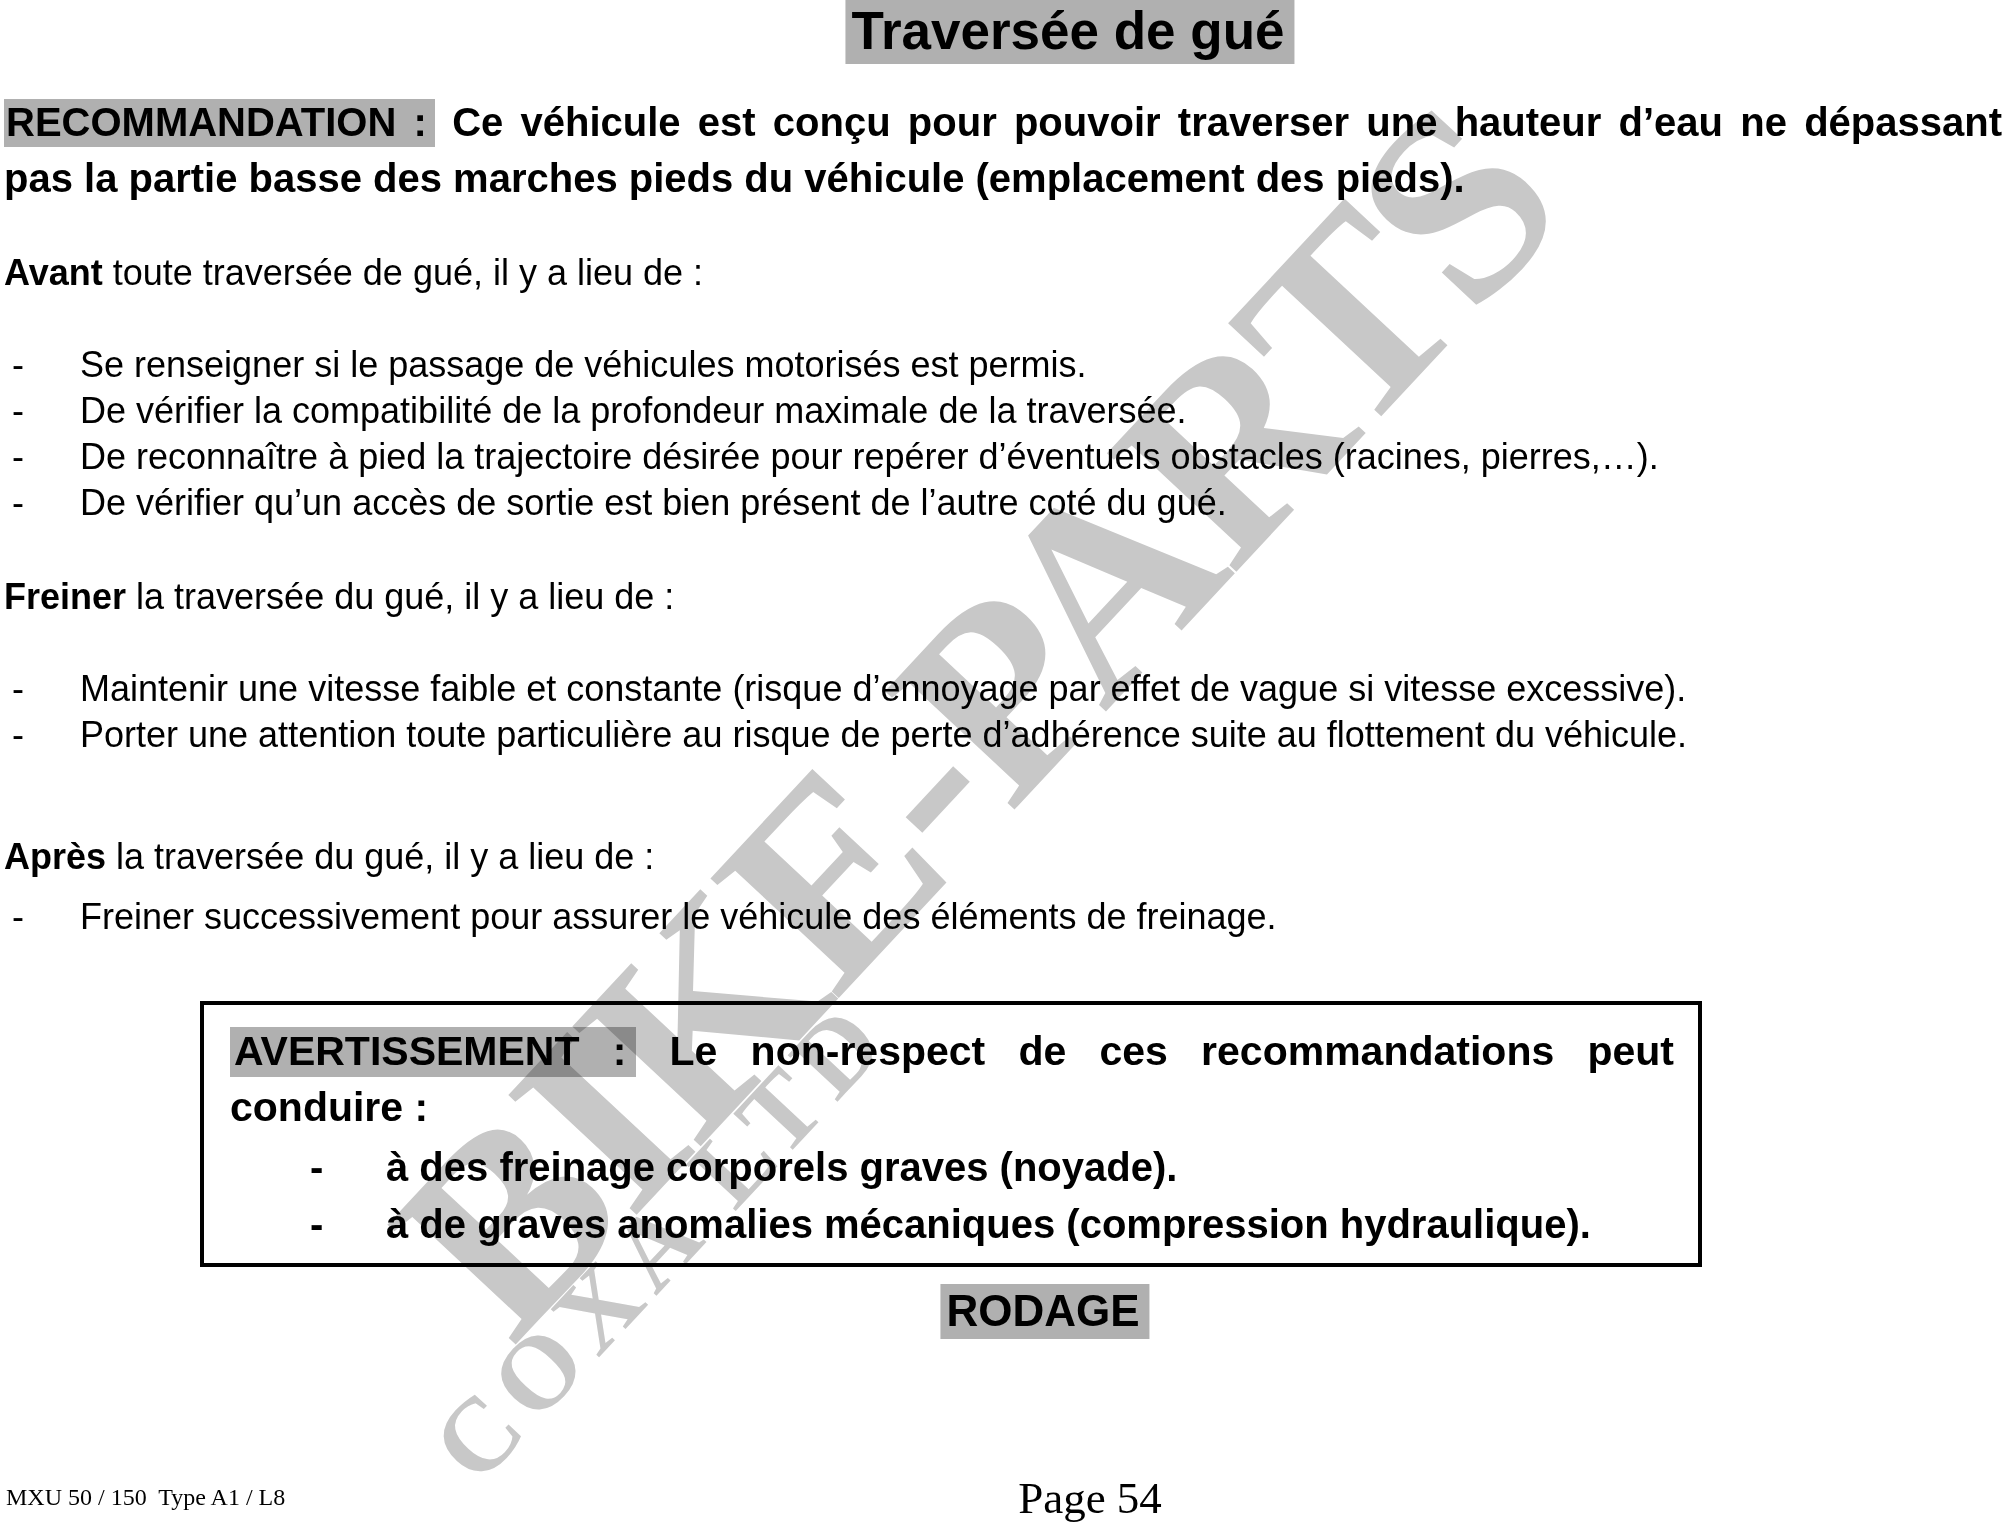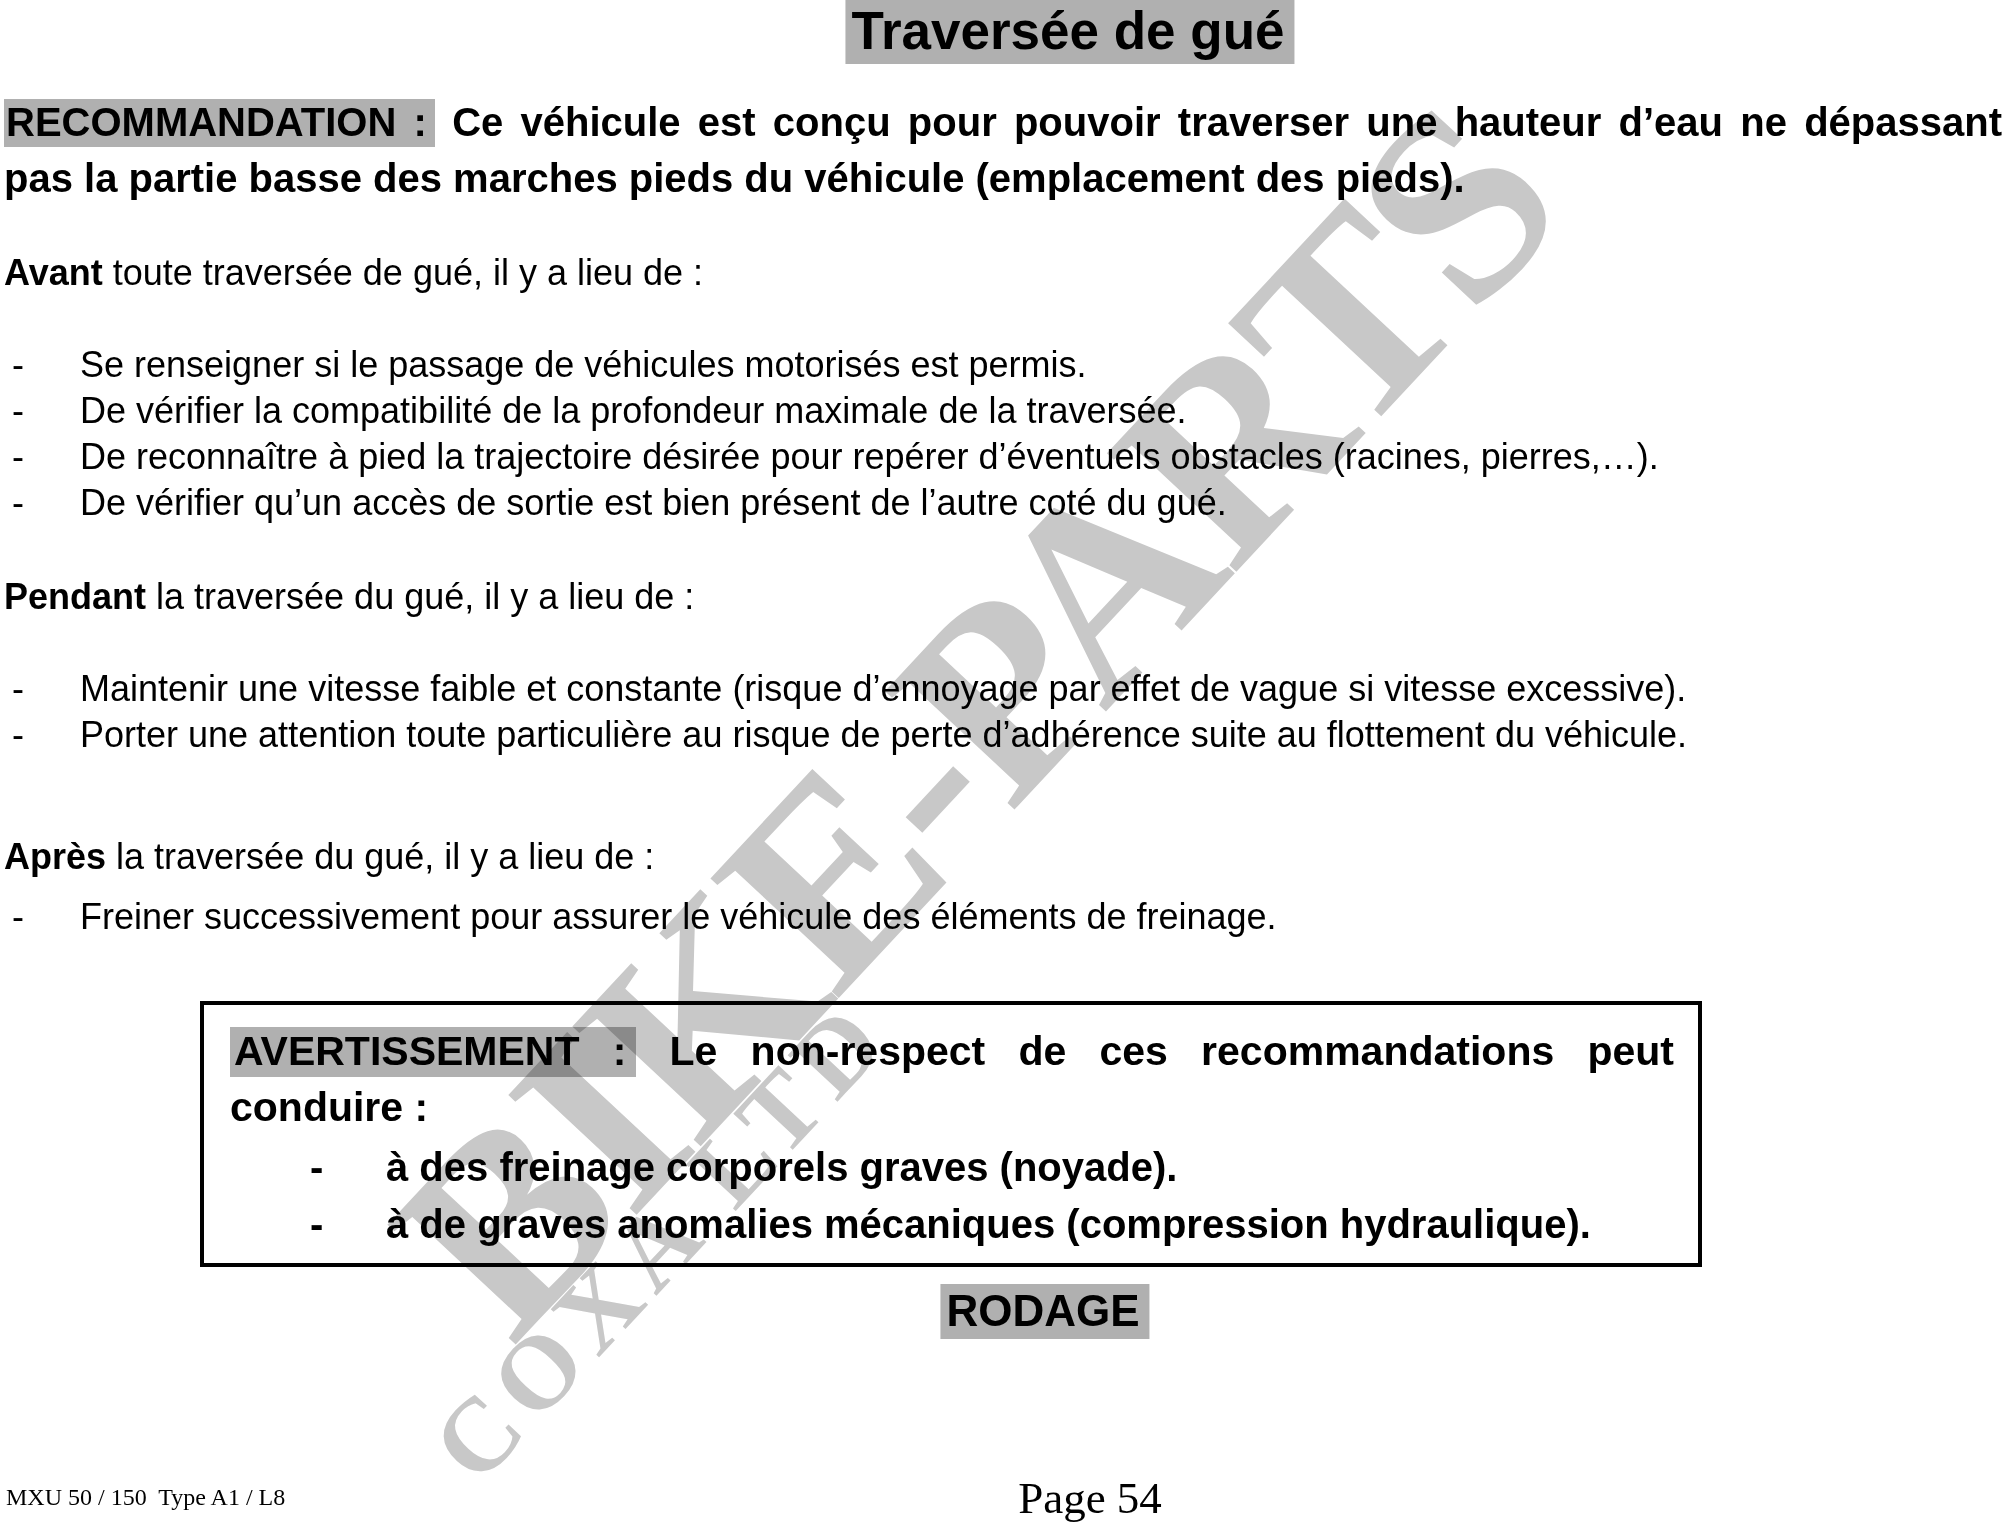--- a/index.html
+++ b/index.html
@@ -88,21 +88,21 @@
       <span class="dash">-</span>
       <span class="btxt">De reconnaître à pied la trajectoire désirée pour repérer d’éventuels obstacles (racines, pierres,…).</span>
     </div>
     <div class="bullet">
       <span class="dash">-</span>
       <span class="btxt">De vérifier qu’un accès de sortie est bien présent de l’autre coté du gué.</span>
     </div>
   </div>
 
   <div class="abs sec-head sec-head-pendant">
-    <span class="b">Pendant</span>
+    <span class="b">Freiner</span>
     <span>la traversée du gué, il y a lieu de :</span>
   </div>
   <div class="abs bullets bullets-pendant">
     <div class="bullet">
       <span class="dash">-</span>
       <span class="btxt">Maintenir une vitesse faible et constante (risque d’ennoyage par effet de vague si vitesse excessive).</span>
     </div>
     <div class="bullet">
       <span class="dash">-</span>
       <span class="btxt">Porter une attention toute particulière au risque de perte d’adhérence suite au flottement du véhicule.</span>

